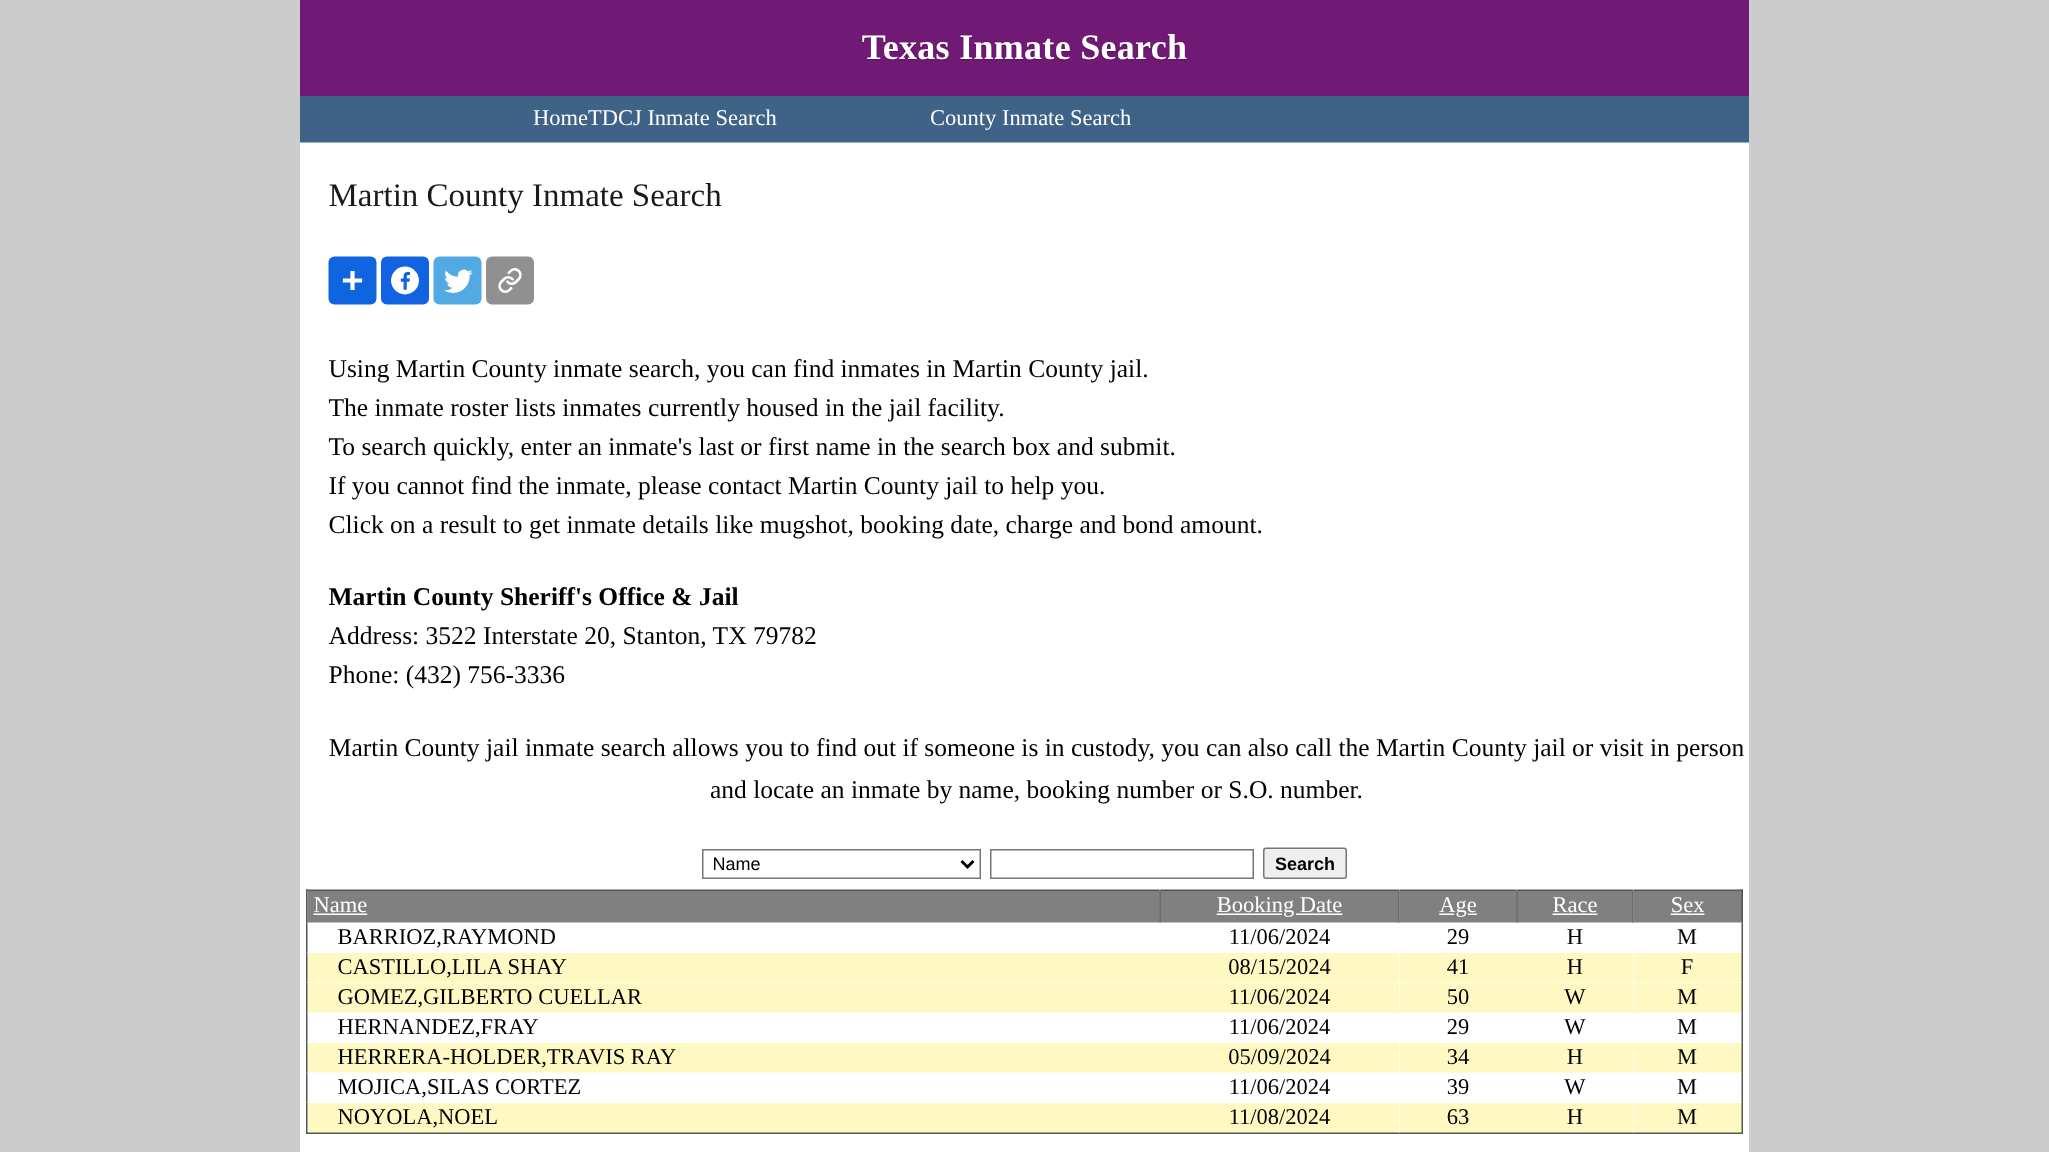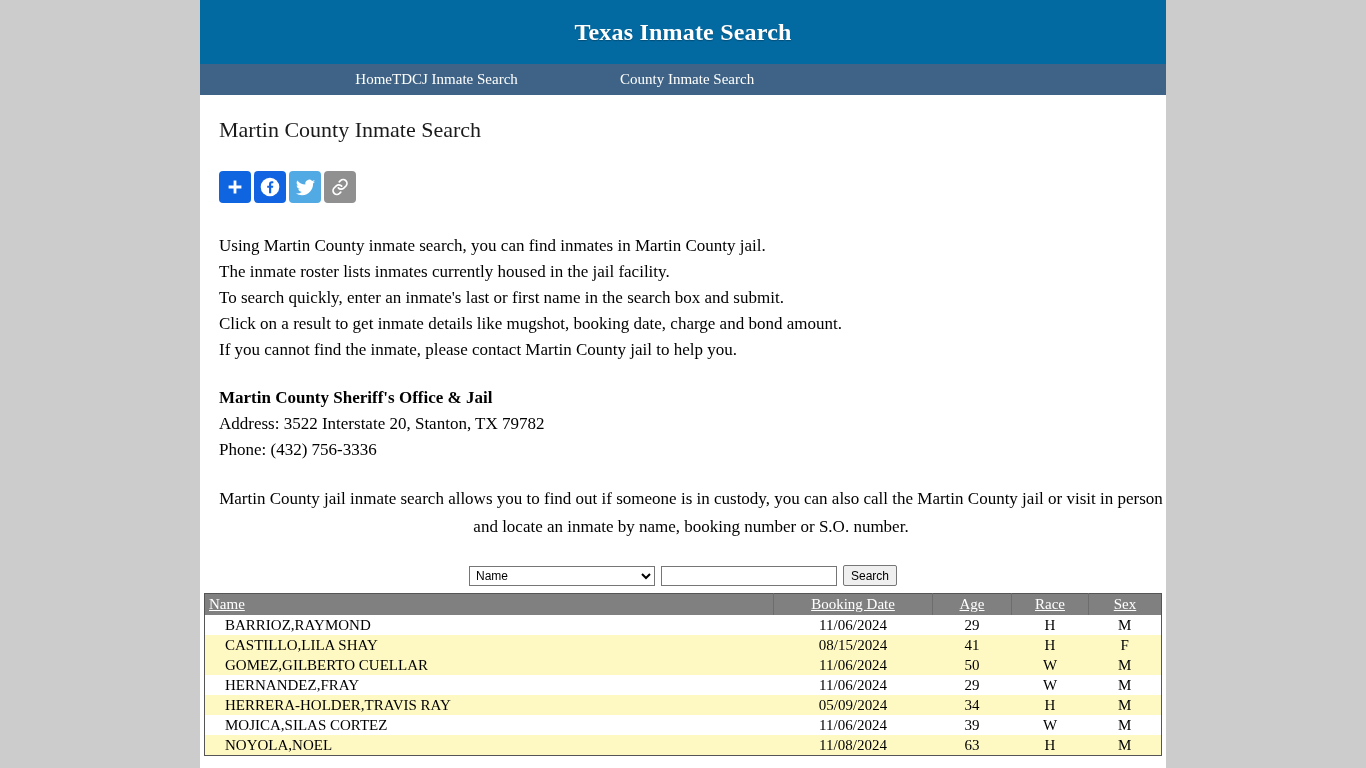--- a/index.html
+++ b/index.html
@@ -19,21 +19,21 @@
     top: 0;
     width: 966px;
     min-height: 768px;
     background: #ffffff;
   }
   
   .site-header {
     background: #527architecture;
   }
   .site-header {
-    background: #0369a1;
+    background: #701a75;
     height: 64px;
     display: flex;
     align-items: center;
     justify-content: center;
   }
   .site-title {
     color: #ffffff;
     font-size: 24px;
     font-weight: bold;
     letter-spacing: 0.2px;
@@ -149,20 +149,21 @@
   .search-button {
     height: 21px;
     font-family: "Liberation Sans", sans-serif;
     font-size: 12px;
     background: #efefef;
     border: 1px solid #767676;
     border-radius: 2px;
     padding: 0 7px;
     cursor: pointer;
     color: #000;
+    font-weight: bold;
   }
 
   
   .results-wrap {
     margin-top: 7px;
     display: flex;
     justify-content: center;
   }
   table.results {
     border-collapse: collapse;
@@ -254,22 +255,22 @@
             <path d="M14 11a4.5 4.5 0 0 0-6.5-.4l-2.6 2.6a4.6 4.6 0 0 0 6.5 6.5l1.5-1.5"></path>
           </svg>
         </span>
       </div>
     </div>
 
     <div class="intro">
       <span class="line">Using Martin County inmate search, you can find inmates in Martin County jail.</span>
       <span class="line">The inmate roster lists inmates currently housed in the jail facility.</span>
       <span class="line">To search quickly, enter an inmate's last or first name in the search box and submit.</span>
+      <span class="line">If you cannot find the inmate, please contact Martin County jail to help you.</span>
       <span class="line">Click on a result to get inmate details like mugshot, booking date, charge and bond amount.</span>
-      <span class="line">If you cannot find the inmate, please contact Martin County jail to help you.</span>
     </div>
 
     <div class="office-block">
       <span class="office-name">Martin County Sheriff's Office &amp; Jail</span>
       <span class="office-line">Address: 3522 Interstate 20, Stanton, TX 79782</span>
       <span class="office-line">Phone: (432) 756-3336</span>
     </div>
 
     <p class="lead">Martin County jail inmate search allows you to find out if someone is in custody, you can also call the Martin County jail or visit in person and locate an inmate by name, booking number or S.O. number.</p>
 

